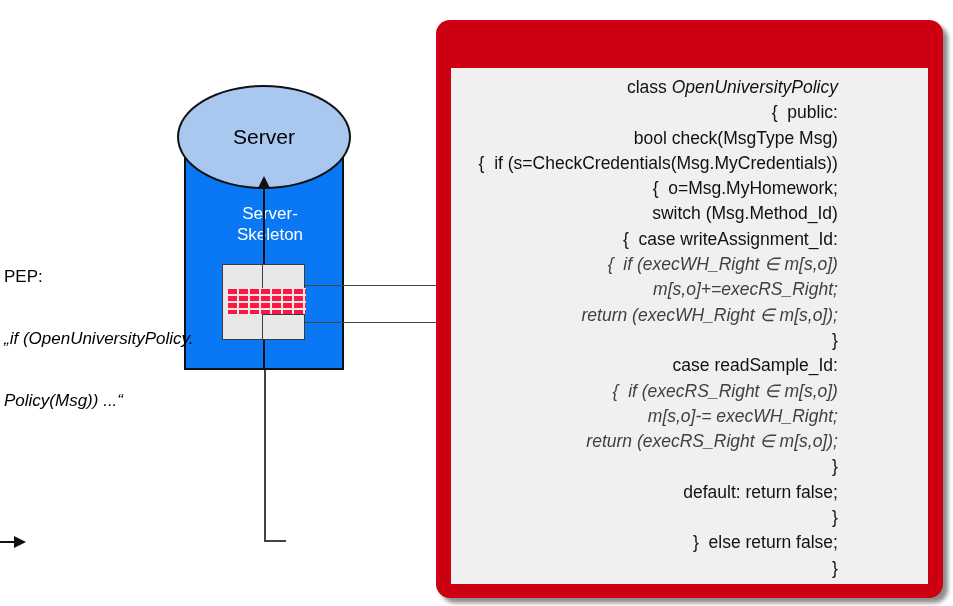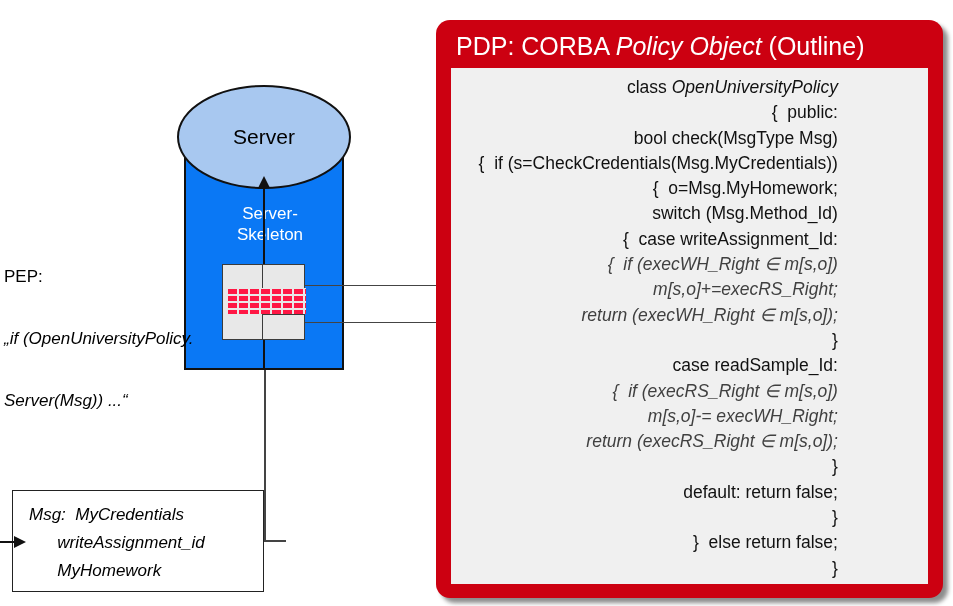--- a/index.html
+++ b/index.html
@@ -318,39 +318,31 @@
   <div id="pep-shape">
     <div class="pep-part" id="pep-left"></div>
     <div class="pep-part" id="pep-tab-top"></div>
     <div class="pep-part" id="pep-tab-bottom"></div>
   </div>
   <div id="brick-band"></div>
 
   <div id="pep-text">
     <div class="pep-title">PEP:</div>
     <div class="pep-quote">„if (OpenUniversityPolicy.</div>
-    <div class="pep-quote">Server(Msg)) ...“</div>
+    <div class="pep-quote">Policy(Msg)) ...“</div>
   </div>
 
   <div class="connector" id="connector-rect"></div>
   <div class="connector" id="connector-upper"></div>
 
   <div id="msg-link-vert"></div>
   <div id="msg-link-horiz"></div>
 
-  <div id="msg-box">
-    <div id="msg-content">Msg:  MyCredentials
-      writeAssignment_id
-      MyHomework</div>
-  </div>
   <div id="msg-arrow-shaft"></div>
   <div id="msg-arrow-head"></div>
 
   <div id="pdp-panel">
-    <div id="pdp-title">
-      <span>PDP: CORBA </span><span class="it">Policy Object</span><span> (Outline)</span>
-    </div>
     <div id="code-panel">
       <div id="code-text"><div><span>class </span><span style="font-style: italic;">OpenUniversityPolicy</span></div><div>{  public:</div><div>   bool check(MsgType Msg)</div><div>   {  if (s=CheckCredentials(Msg.MyCredentials))</div><div>      {  o=Msg.MyHomework;</div><div>         switch (Msg.Method_Id)</div><div>         {  case writeAssignment_Id:</div><div class="blue">            {  if (execWH_Right ∈ m[s,o])</div><div class="blue">                m[s,o]+=execRS_Right;</div><div class="blue">               return (execWH_Right ∈ m[s,o]);</div><div>            }</div><div>            case readSample_Id:</div><div class="blue">            {  if (execRS_Right ∈ m[s,o])</div><div class="blue">                m[s,o]-= execWH_Right;</div><div class="blue">               return (execRS_Right ∈ m[s,o]);</div><div>            }</div><div>            default: return false;</div><div>         }</div><div>      }  else return false;</div><div>   }</div><div>   private:</div></div>
     </div>
   </div>
 
 </div>
 
 </body></html>

